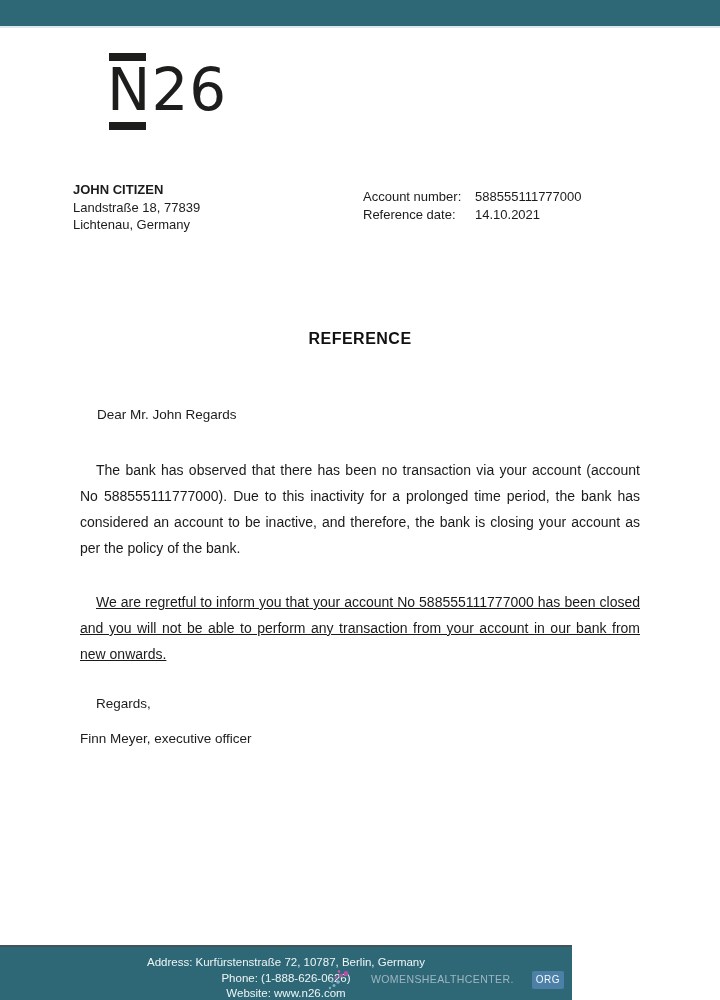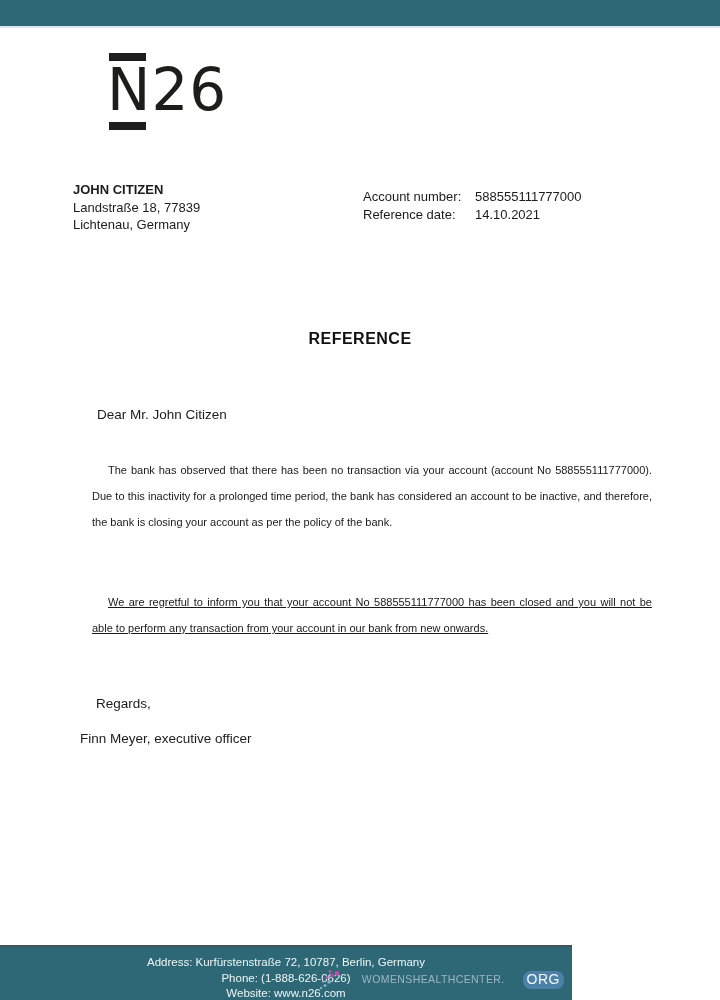--- a/index.html
+++ b/index.html
@@ -45,22 +45,22 @@
   
   .title {
     position: absolute; left: 80px; top: 330px; width: 560px;
     text-align: center; font-size: 16px; font-weight: bold;
     letter-spacing: 0.5px; color: #111;
   }
 
   .salutation { position: absolute; left: 97px; top: 407px; font-size: 13.5px; }
 
   .body {
-    position: absolute; left: 92px; width: 560px;
-    font-size: 11px; line-height: 26px;
+    position: absolute; left: 80px; width: 560px;
+    font-size: 14px; line-height: 26px;
     text-align: justify; text-indent: 16px; color: #1a1a1a;
   }
   .p1 { top: 457px; }
   .p2 { top: 589px; text-decoration: underline; }
 
   .closing   { position: absolute; left: 96px; top: 696px; font-size: 13.5px; }
   .signature { position: absolute; left: 80px; top: 731px; font-size: 13.5px; }
 
   
   .footer {
@@ -76,22 +76,22 @@
   
   .watermark {
     position: absolute; right: 8px; top: 22px;
     display: flex; align-items: center; gap: 18px;
   }
   .wm-name {
     color: #9fb6c2; font-size: 10.5px; letter-spacing: 0.4px;
   }
   .wm-tld {
     background: #4d80a6; color: #f2f8fb;
-    font-size: 14px; letter-spacing: 0.5px;
-    padding: 1px 4px; border-radius: 8px;
+    font-size: 10px; letter-spacing: 0.5px;
+    padding: 1px 4px; border-radius: 2px;
   }
   .wm-dots { display: block; }
 </style>
 </head>
 <body>
 
 <div class="page">
 
   <div class="top-band"></div>
 
@@ -113,21 +113,21 @@
       <span class="meta-value">588555111777000</span>
     </div>
     <div class="meta-row">
       <span class="meta-label">Reference date:</span>
       <span class="meta-value">14.10.2021</span>
     </div>
   </div>
 
   <h1 class="title">REFERENCE</h1>
 
-  <p class="salutation">Dear Mr. John Citizen</p>
+  <p class="salutation">Dear Mr. John Regards</p>
 
   <p class="body p1">The bank has observed that there has been no transaction via your account (account No 588555111777000). Due to this inactivity for a prolonged time period, the bank has considered an account to be inactive, and therefore, the bank is closing your account as per the policy of the bank.</p>
 
   <p class="body p2">We are regretful to inform you that your account No 588555111777000 has been closed and you will not be able to perform any transaction from your account in our bank from new onwards.</p>
 
   <p class="closing">Regards,</p>
 
   <p class="signature">Finn Meyer, executive officer</p>
 
   <footer class="footer">

